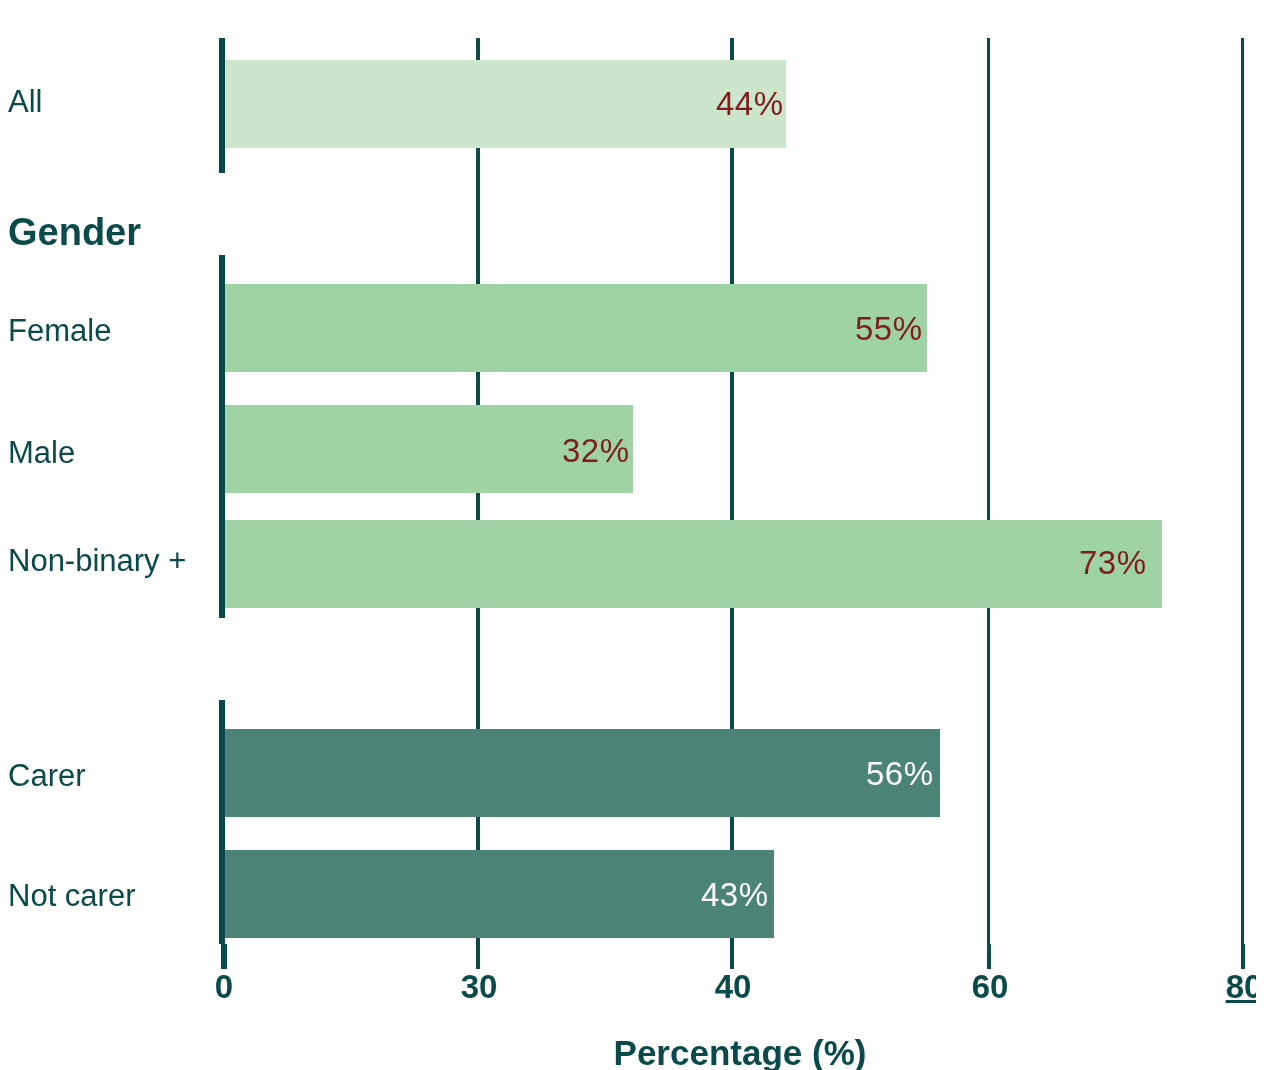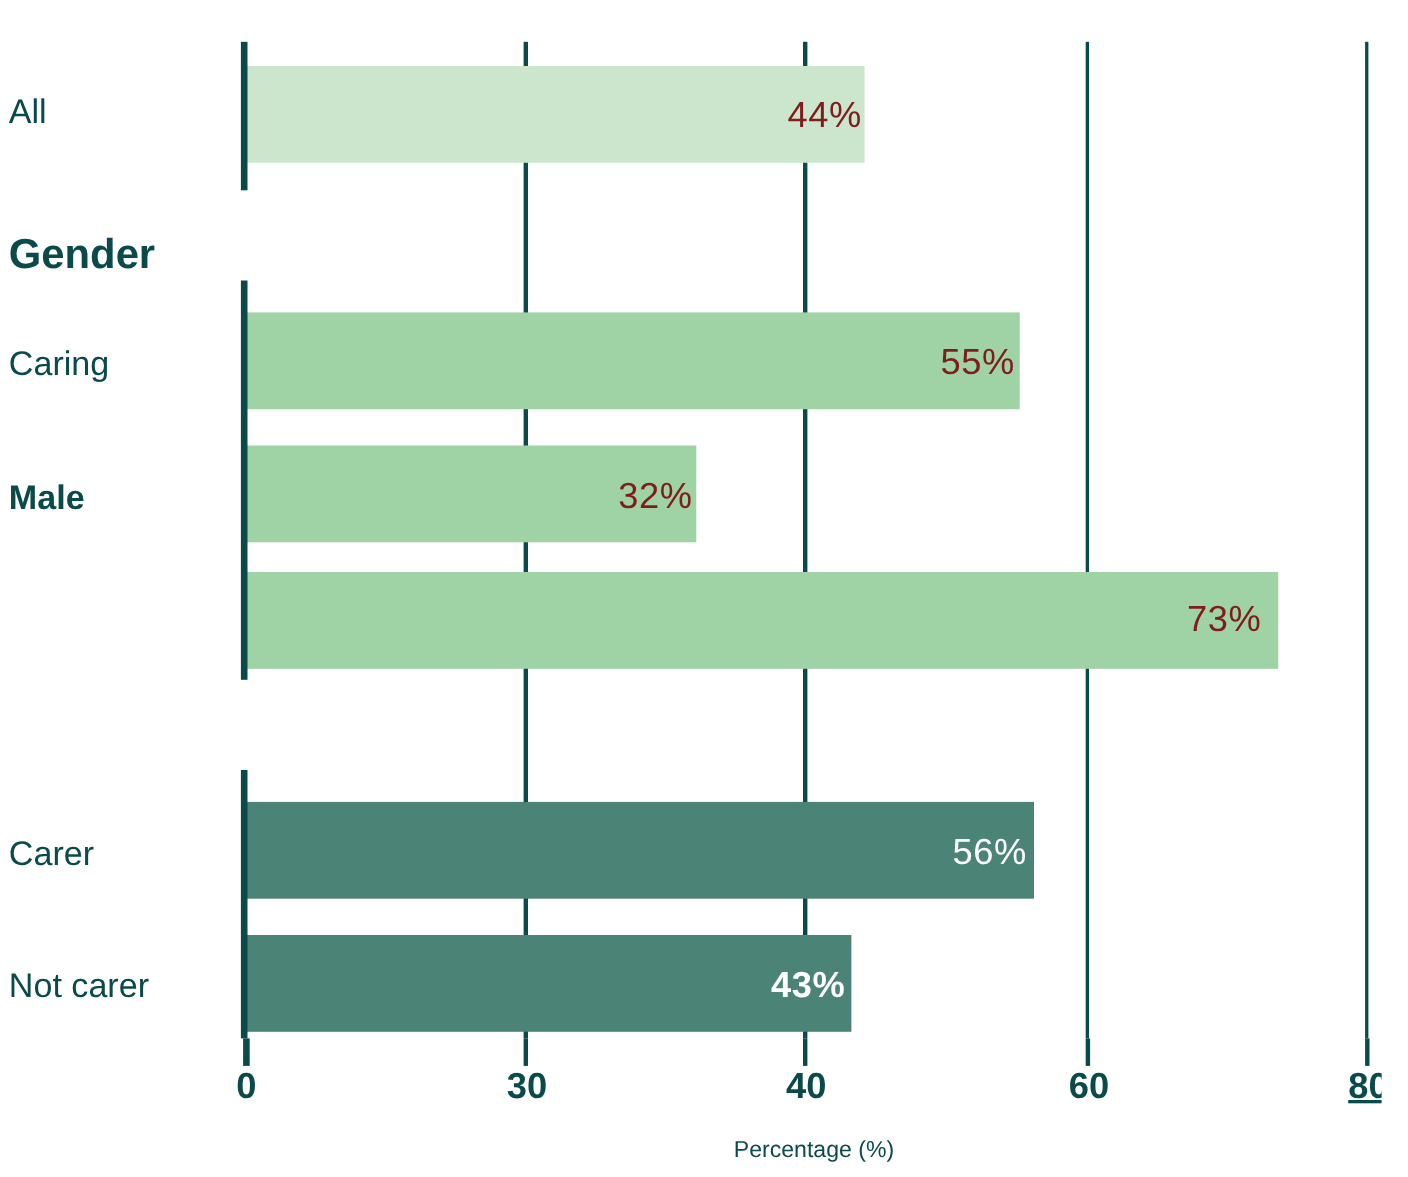--- a/index.html
+++ b/index.html
@@ -85,22 +85,22 @@
     position: absolute;
     font-size: 33px;
     font-weight: 700;
     color: #0a4a4a;
     line-height: 1;
     transform: translateX(-50%);
     white-space: nowrap;
   }
   .x-axis-title {
     position: absolute;
-    font-size: 21px;
-    font-weight: 400;
+    font-size: 35px;
+    font-weight: 700;
     color: #0a4a4a;
     line-height: 1;
     white-space: nowrap;
     transform: translateX(-50%);
   }
 </style>
 </head>
 <body>
 
 <div id="chart-root">
@@ -114,39 +114,40 @@
     <div class="axis-seg" style="left:219px; top:38px; height:135px;"></div>
     <div class="axis-seg" style="left:219px; top:255px; height:363px;"></div>
     <div class="axis-seg" style="left:219px; top:700px; height:244px;"></div>
 
     <div class="cat-label" style="top:86px;">All</div>
     <div class="bar" style="left:223px; top:60px; width:563px; background:#cce6cd;"></div>
     <div class="bar-value inside-dark" style="left:716px; top:87px;">44%</div>
 
     <div class="group-label" style="top:213px;">Gender</div>
 
-    <div class="cat-label" style="top:315px;">Caring</div>
+    <div class="cat-label" style="top:315px;">Female</div>
     <div class="bar" style="left:223px; top:284px; width:704px; background:#9fd3a5;"></div>
     <div class="bar-value inside-dark" style="left:855px; top:312px;">55%</div>
 
-    <div class="cat-label" style="top:437px;font-weight:bold;">Male</div>
+    <div class="cat-label" style="top:437px;">Male</div>
     <div class="bar" style="left:223px; top:405px; width:410px; background:#9fd3a5;"></div>
     <div class="bar-value inside-dark" style="left:562px; top:434px;">32%</div>
 
+    <div class="cat-label" style="top:545px;">Non-binary +</div>
     <div class="bar" style="left:223px; top:520px; width:939px; background:#9fd3a5;"></div>
     <div class="bar-value inside-dark" style="left:1079px; top:546px;">73%</div>
 
 
     <div class="cat-label" style="top:760px;">Carer</div>
     <div class="bar" style="left:223px; top:729px; width:717px; background:#4b8476;"></div>
     <div class="bar-value inside-light" style="left:866px; top:757px;">56%</div>
 
     <div class="cat-label" style="top:880px;">Not carer</div>
     <div class="bar" style="left:223px; top:850px; width:551px; background:#4b8476;"></div>
-    <div class="bar-value inside-light" style="left:701px; top:878px;font-weight:bold;">43%</div>
+    <div class="bar-value inside-light" style="left:701px; top:878px;">43%</div>
 
     <div class="tick-mark" style="left:221px; top:944px; height:25px; width:6px;"></div>
     <div class="tick-mark" style="left:476px; top:944px; height:25px;"></div>
     <div class="tick-mark" style="left:730px; top:944px; height:25px;"></div>
     <div class="tick-mark" style="left:987px; top:944px; height:25px;"></div>
     <div class="tick-mark" style="left:1241px; top:944px; height:25px;"></div>
 
     <div class="x-tick-label" style="left:224px; top:970px;">0</div>
     <div class="x-tick-label" style="left:479px; top:970px;">30</div>
     <div class="x-tick-label" style="left:733px; top:970px;">40</div>

